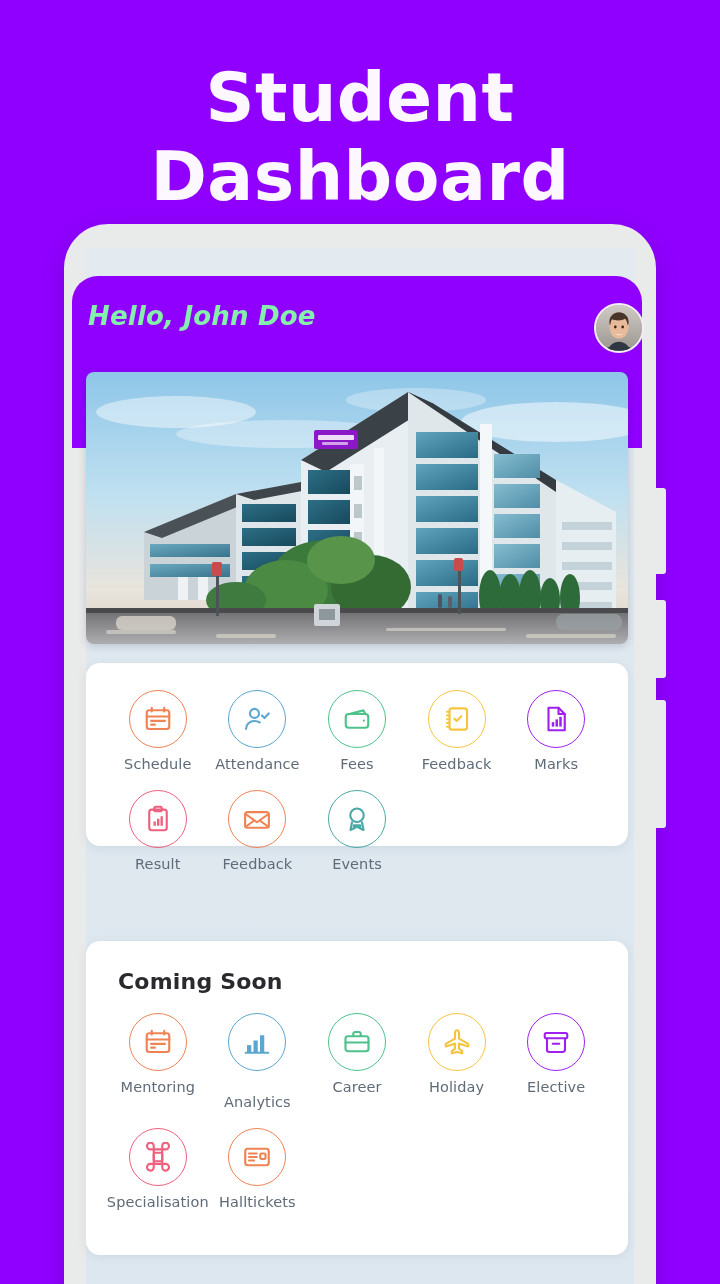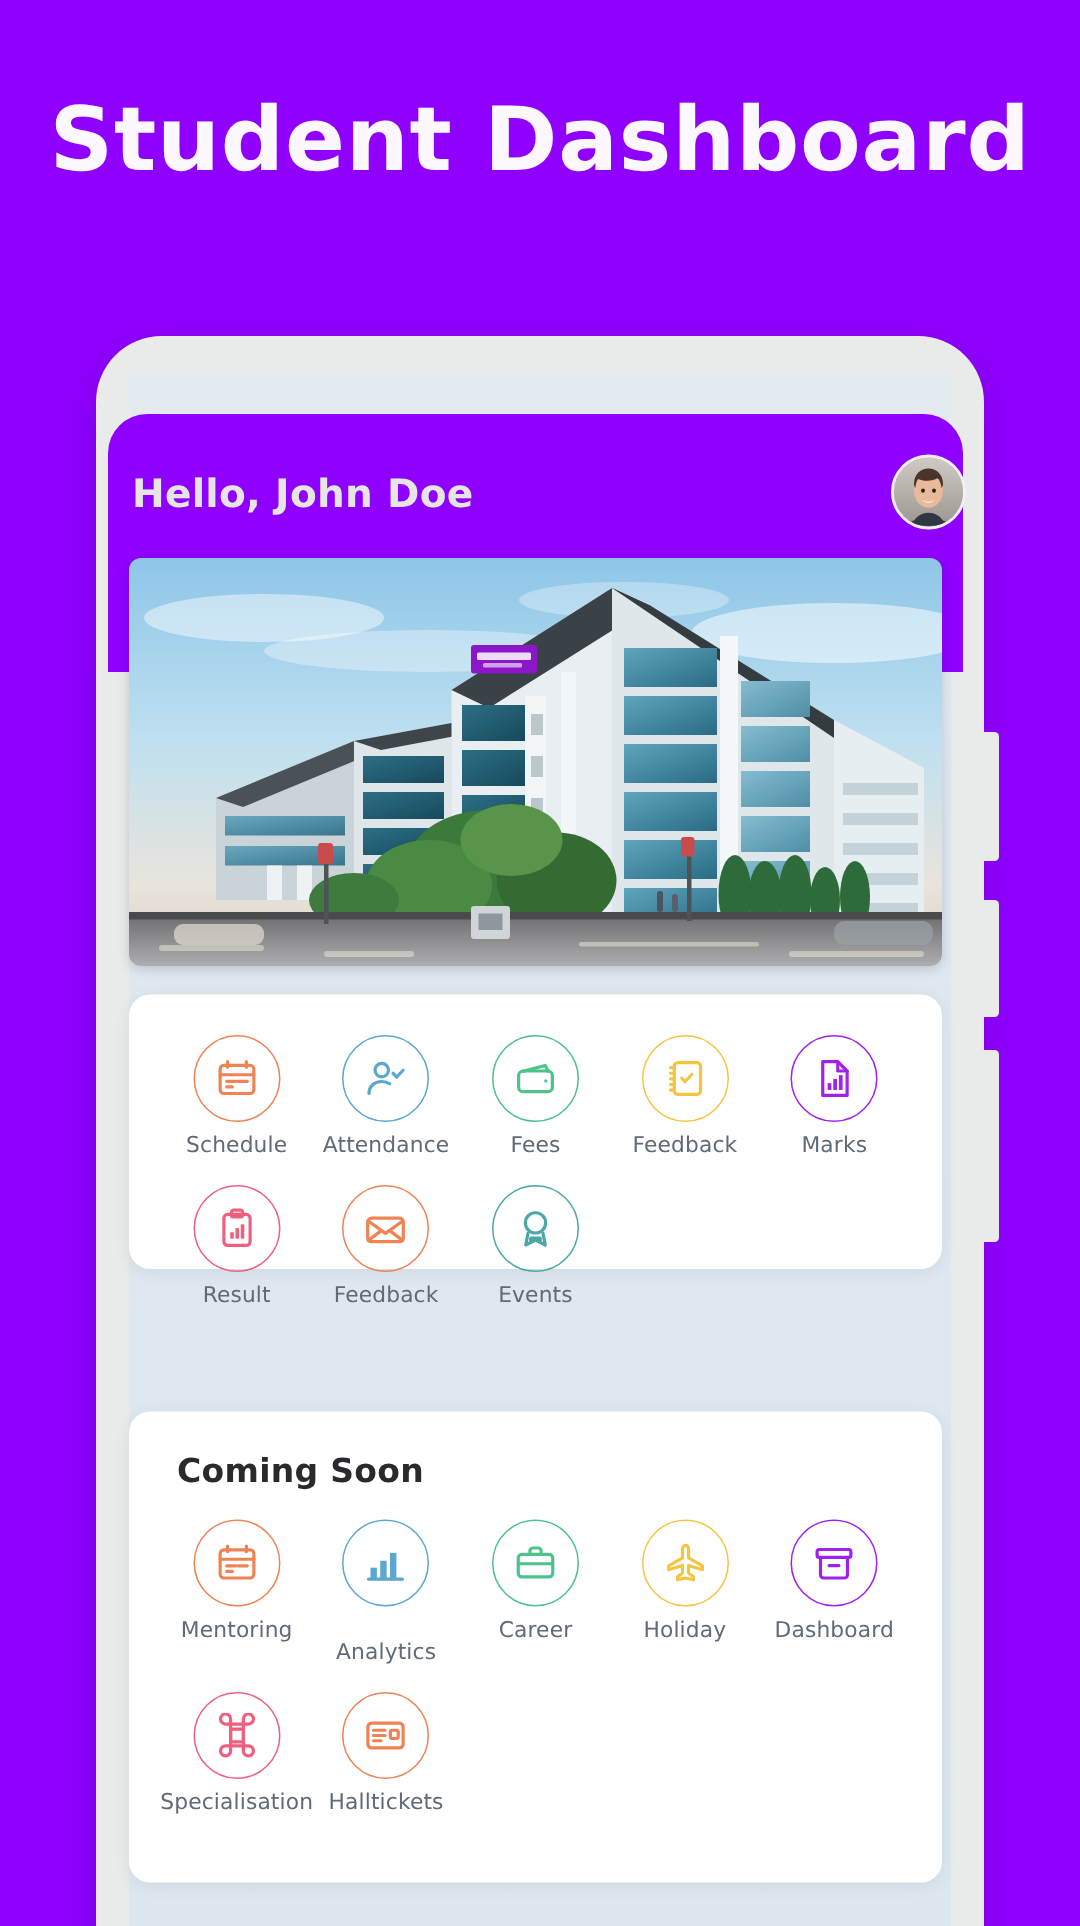--- a/index.html
+++ b/index.html
@@ -10,21 +10,21 @@
     overflow:hidden;
     position:relative;
   }
 
   
   .page-title{
     position:absolute;
     left:0; right:0; top:58px;
     text-align:center;
     color:#fdf7ff;
-    font-size:59px;
+    font-size:68px;
     font-weight:bold;
     letter-spacing:0.5px;
     font-family:"DejaVu Sans", sans-serif;
   }
 
   
   .phone-frame{
     position:absolute;
     left:64px;
     top:224px;
@@ -61,26 +61,27 @@
     position:absolute;
     left:72px;
     top:276px;
     width:570px;
     height:172px;
     background:#9000ff;
     border-radius:26px 26px 0 0;
   }
   .greeting{
     position:absolute;
-    left:88px; top:315px;
-    color:#e5e5e5;
+    left:88px; top:301px;
+    color:#86efac;
     font-size:26px;
     font-weight:bold;
     letter-spacing:.2px;
     font-family:"DejaVu Sans", sans-serif;
+    font-style:italic;
   }
   .avatar{
     position:absolute;
     right:76px; top:303px;
     width:50px; height:50px;
     border-radius:50%;
     border:2.5px solid #f4eefb;
     overflow:hidden;
     background:#b9b3ae;
   }
@@ -463,21 +464,21 @@
         <div class="lbl">Holiday</div>
       </div>
       <div class="tile" style="color: rgb(160, 32, 240);">
         <div class="ring">
           <svg viewBox="0 0 24 24" fill="none" stroke="currentColor" stroke-width="1.7" stroke-linecap="round" stroke-linejoin="round">
             <rect x="3" y="4.8" width="18" height="4.2" rx="1.2"></rect>
             <path d="M4.8 9.2v9a1.8 1.8 0 001.8 1.8h10.8a1.8 1.8 0 001.8-1.8v-9"></path>
             <path d="M9.4 13.4h5.2"></path>
           </svg>
         </div>
-        <div class="lbl">Dashboard</div>
+        <div class="lbl">Elective</div>
       </div>
       <div class="tile" style="color: rgb(239, 95, 126);">
         <div class="ring">
           <svg viewBox="0 0 24 24" fill="none" stroke="currentColor" stroke-width="1.7" stroke-linecap="round" stroke-linejoin="round">
             <path d="M8.6 3.2A2.7 2.7 0 106 5.9h12a2.7 2.7 0 10-2.6-2.7v17a2.7 2.7 0 102.6-2.7H6a2.7 2.7 0 102.6 2.7z"></path>
             <rect x="8.6" y="8.6" width="6.8" height="6.8" rx="1"></rect>
           </svg>
         </div>
         <div class="lbl">Specialisation</div>
       </div>

